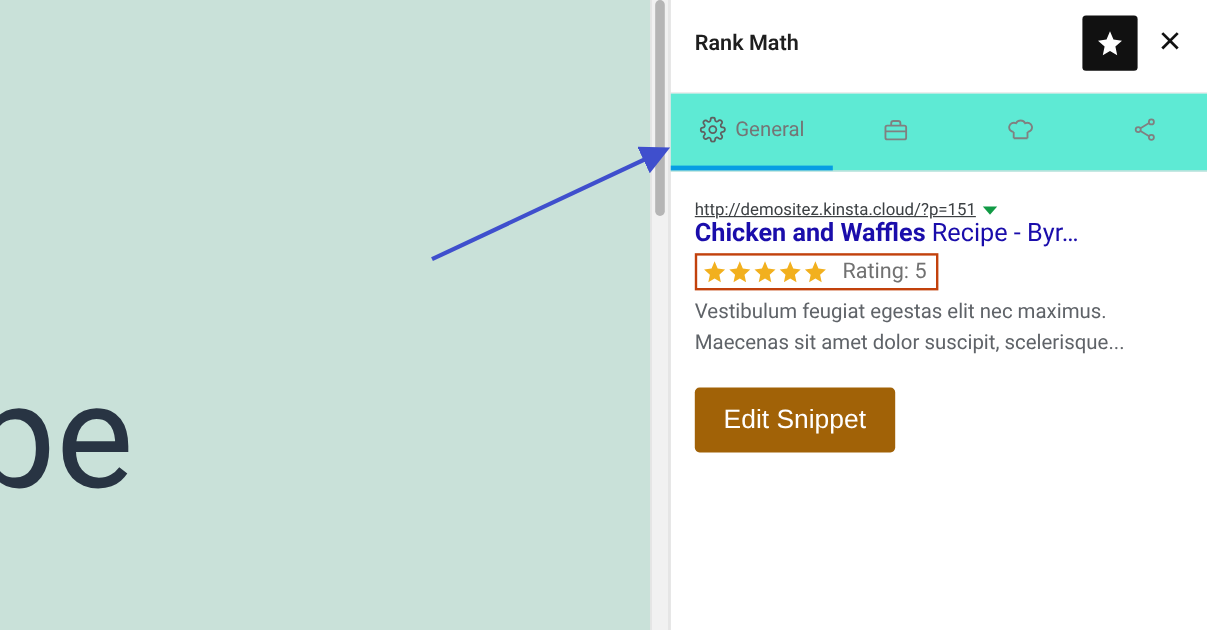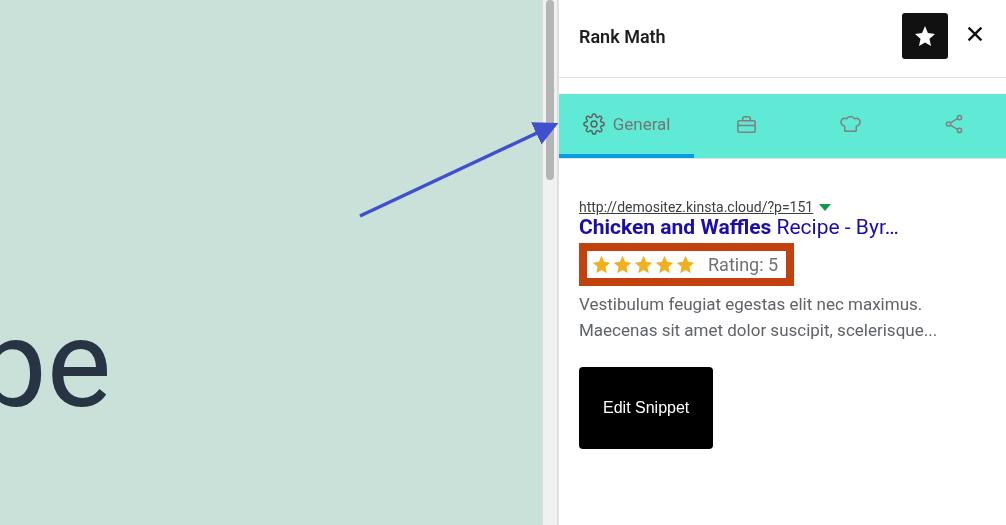--- a/index.html
+++ b/index.html
@@ -40,21 +40,20 @@
       background: #b5b5b5;
       border-radius: 4px;
     }
 
     .sidebar {
       width: 448px;
       background: #fff;
       border-left: 1px solid #e2e2e2;
       display: flex;
       flex-direction: column;
-      gap: 16px;
     }
     .sidebar-header {
       display: flex;
       align-items: center;
       justify-content: space-between;
       padding: 13px 20px 18px 20px;
       border-bottom: 1px solid #e2e2e2;
     }
     .sidebar-title {
       font-size: 18px;
@@ -124,40 +123,40 @@
       margin-bottom: 4px;
       white-space: nowrap;
       overflow: hidden;
       text-overflow: ellipsis;
     }
     .serp-title .bold { font-weight: 700; }
     .rating-box {
       display: inline-flex;
       align-items: center;
       gap: 12px;
-      border: 8px solid #c2410c;
+      border: 2px solid #c2410c;
       padding: 3px 8px 3px 4px;
       margin-bottom: 6px;
     }
     .stars { display: flex; gap: 0px; }
     .stars svg { display: block; }
     .rating-text { font-size: 18px; color: #717171; }
     .serp-desc {
       font-size: 17px;
       color: #5f6368;
       line-height: 1.5;
       margin-bottom: 24px;
       max-width: 404px;
     }
     .edit-btn {
       display: inline-block;
-      background: #000000;
+      background: #a16207;
       color: #fff;
-      font-size: 16px;
-      padding: 32px 24px;
+      font-size: 22px;
+      padding: 14px 24px;
       border-radius: 4px;
       cursor: pointer;
       border: none;
     }
 
     .arrow {
       position: absolute;
       top: 0; left: 0;
       width: 1006px; height: 525px;
       pointer-events: none;

